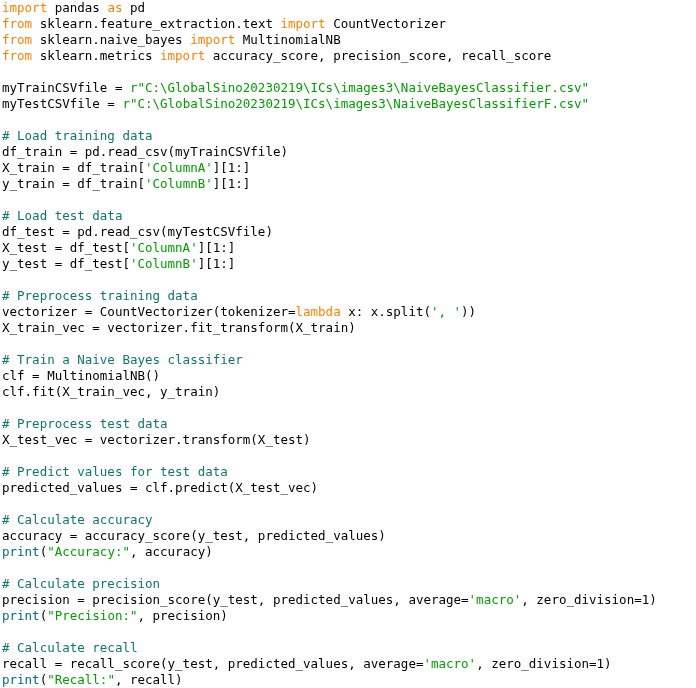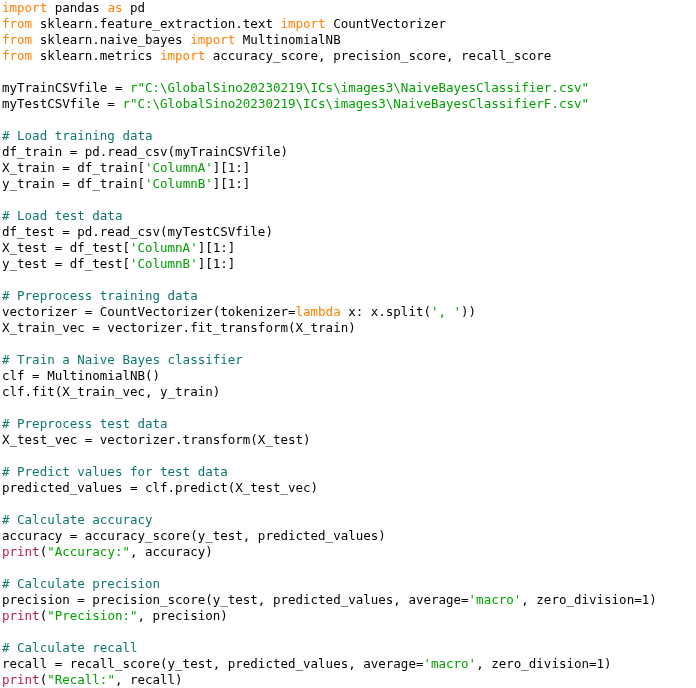--- a/index.html
+++ b/index.html
@@ -31,20 +31,20 @@
     white-space: pre;
     padding-left: 2px;
     color: #000000;
     font-family: "DejaVu Sans Mono", "Liberation Mono", monospace;
   }
   .tok { white-space: pre; }
   .tok-plain   { color: #000000; }
   .tok-keyword { color: #ff8000; }
   .tok-string  { color: #00a000; }
   .tok-comment { color: #0f766e; }
-  .tok-builtin { color: #be185d; }
+  .tok-builtin { color: #0369a1; }
 </style>
 </head>
 <body>
 
 <div id="code-block">
   <pre id="code-lines" style="margin:0;padding:0;"><span class="code-line"><span class="tok tok-keyword">import</span><span class="tok tok-plain"> pandas </span><span class="tok tok-keyword">as</span><span class="tok tok-plain"> pd</span></span><span class="code-line"><span class="tok tok-keyword">from</span><span class="tok tok-plain"> sklearn.feature_extraction.text </span><span class="tok tok-keyword">import</span><span class="tok tok-plain"> CountVectorizer</span></span><span class="code-line"><span class="tok tok-keyword">from</span><span class="tok tok-plain"> sklearn.naive_bayes </span><span class="tok tok-keyword">import</span><span class="tok tok-plain"> MultinomialNB</span></span><span class="code-line"><span class="tok tok-keyword">from</span><span class="tok tok-plain"> sklearn.metrics </span><span class="tok tok-keyword">import</span><span class="tok tok-plain"> accuracy_score, precision_score, recall_score</span></span><span class="code-line">&nbsp;</span><span class="code-line"><span class="tok tok-plain">myTrainCSVfile = </span><span class="tok tok-string">r"C:\GlobalSino20230219\ICs\images3\NaiveBayesClassifier.csv"</span></span><span class="code-line"><span class="tok tok-plain">myTestCSVfile = </span><span class="tok tok-string">r"C:\GlobalSino20230219\ICs\images3\NaiveBayesClassifierF.csv"</span></span><span class="code-line">&nbsp;</span><span class="code-line"><span class="tok tok-comment"># Load training data</span></span><span class="code-line"><span class="tok tok-plain">df_train = pd.read_csv(myTrainCSVfile)</span></span><span class="code-line"><span class="tok tok-plain">X_train = df_train[</span><span class="tok tok-string">'ColumnA'</span><span class="tok tok-plain">][1:]</span></span><span class="code-line"><span class="tok tok-plain">y_train = df_train[</span><span class="tok tok-string">'ColumnB'</span><span class="tok tok-plain">][1:]</span></span><span class="code-line">&nbsp;</span><span class="code-line"><span class="tok tok-comment"># Load test data</span></span><span class="code-line"><span class="tok tok-plain">df_test = pd.read_csv(myTestCSVfile)</span></span><span class="code-line"><span class="tok tok-plain">X_test = df_test[</span><span class="tok tok-string">'ColumnA'</span><span class="tok tok-plain">][1:]</span></span><span class="code-line"><span class="tok tok-plain">y_test = df_test[</span><span class="tok tok-string">'ColumnB'</span><span class="tok tok-plain">][1:]</span></span><span class="code-line">&nbsp;</span><span class="code-line"><span class="tok tok-comment"># Preprocess training data</span></span><span class="code-line"><span class="tok tok-plain">vectorizer = CountVectorizer(tokenizer=</span><span class="tok tok-keyword">lambda</span><span class="tok tok-plain"> x: x.split(</span><span class="tok tok-string">', '</span><span class="tok tok-plain">))</span></span><span class="code-line"><span class="tok tok-plain">X_train_vec = vectorizer.fit_transform(X_train)</span></span><span class="code-line">&nbsp;</span><span class="code-line"><span class="tok tok-comment"># Train a Naive Bayes classifier</span></span><span class="code-line"><span class="tok tok-plain">clf = MultinomialNB()</span></span><span class="code-line"><span class="tok tok-plain">clf.fit(X_train_vec, y_train)</span></span><span class="code-line">&nbsp;</span><span class="code-line"><span class="tok tok-comment"># Preprocess test data</span></span><span class="code-line"><span class="tok tok-plain">X_test_vec = vectorizer.transform(X_test)</span></span><span class="code-line">&nbsp;</span><span class="code-line"><span class="tok tok-comment"># Predict values for test data</span></span><span class="code-line"><span class="tok tok-plain">predicted_values = clf.predict(X_test_vec)</span></span><span class="code-line">&nbsp;</span><span class="code-line"><span class="tok tok-comment"># Calculate accuracy</span></span><span class="code-line"><span class="tok tok-plain">accuracy = accuracy_score(y_test, predicted_values)</span></span><span class="code-line"><span class="tok tok-builtin">print</span><span class="tok tok-plain">(</span><span class="tok tok-string">"Accuracy:"</span><span class="tok tok-plain">, accuracy)</span></span><span class="code-line">&nbsp;</span><span class="code-line"><span class="tok tok-comment"># Calculate precision</span></span><span class="code-line"><span class="tok tok-plain">precision = precision_score(y_test, predicted_values, average=</span><span class="tok tok-string">'macro'</span><span class="tok tok-plain">, zero_division=1)</span></span><span class="code-line"><span class="tok tok-builtin">print</span><span class="tok tok-plain">(</span><span class="tok tok-string">"Precision:"</span><span class="tok tok-plain">, precision)</span></span><span class="code-line">&nbsp;</span><span class="code-line"><span class="tok tok-comment"># Calculate recall</span></span><span class="code-line"><span class="tok tok-plain">recall = recall_score(y_test, predicted_values, average=</span><span class="tok tok-string">'macro'</span><span class="tok tok-plain">, zero_division=1)</span></span><span class="code-line"><span class="tok tok-builtin">print</span><span class="tok tok-plain">(</span><span class="tok tok-string">"Recall:"</span><span class="tok tok-plain">, recall)</span></span></pre>
 </div>
 
 </body></html>

